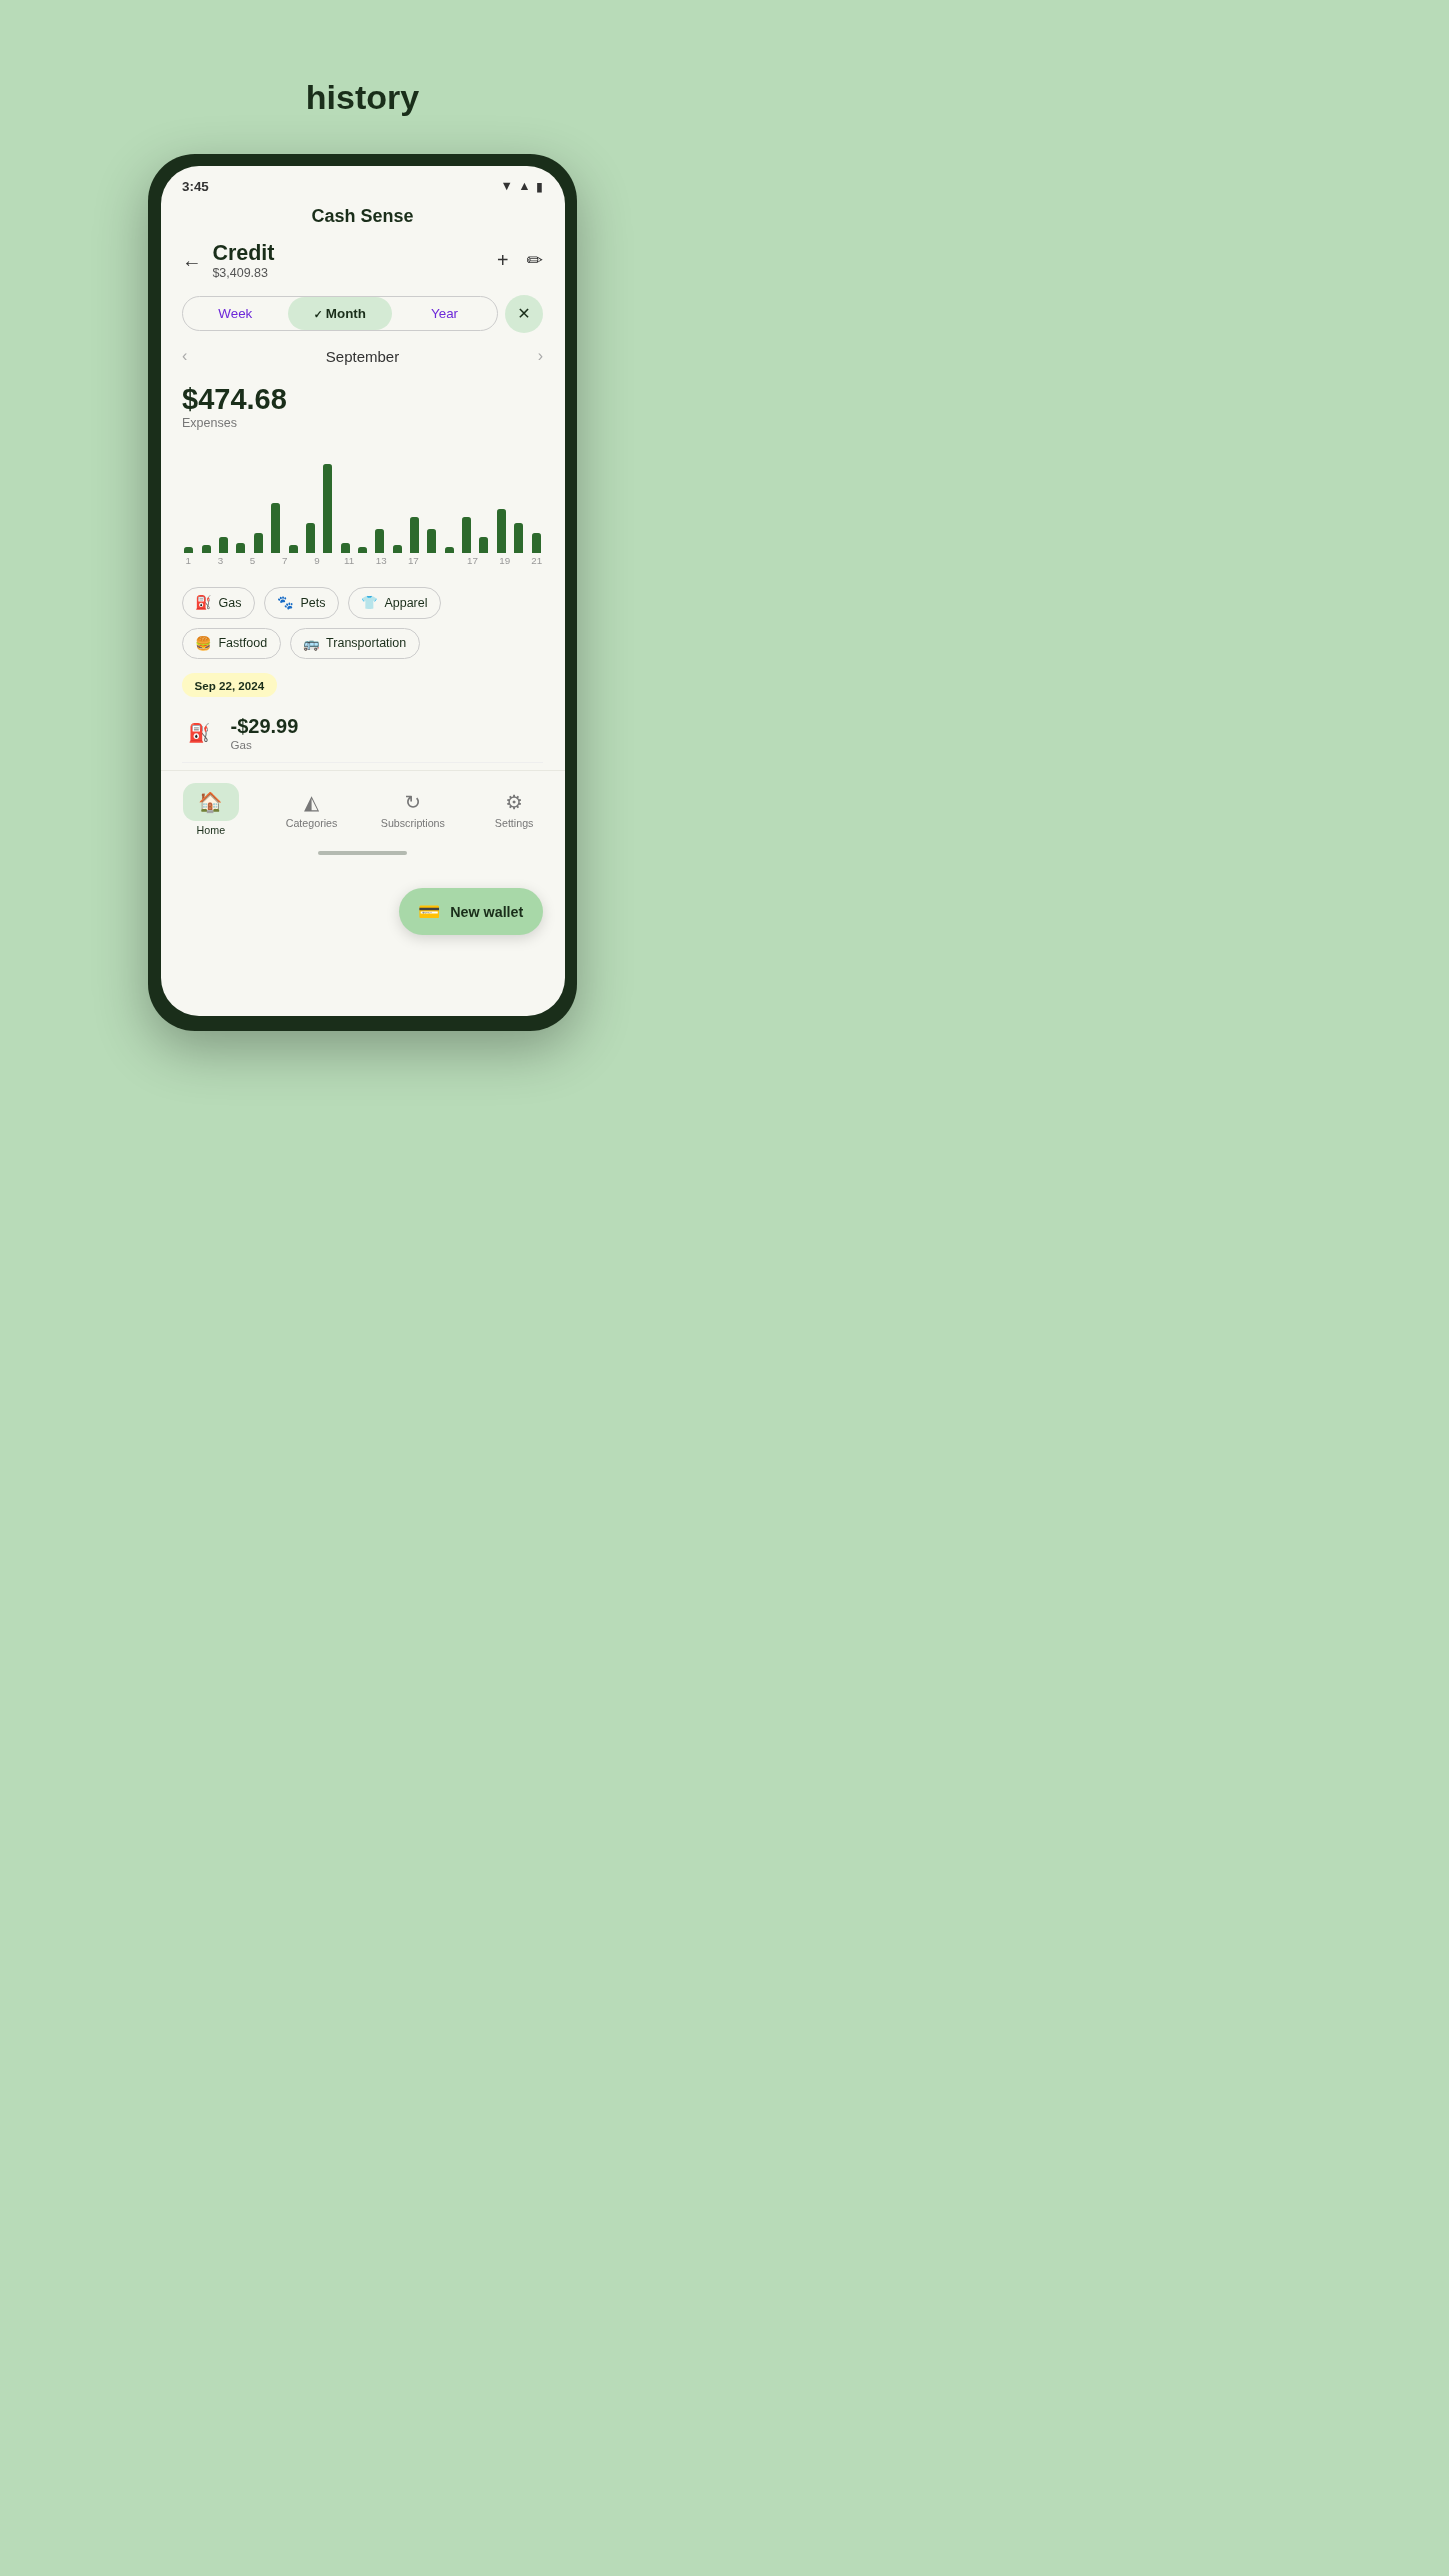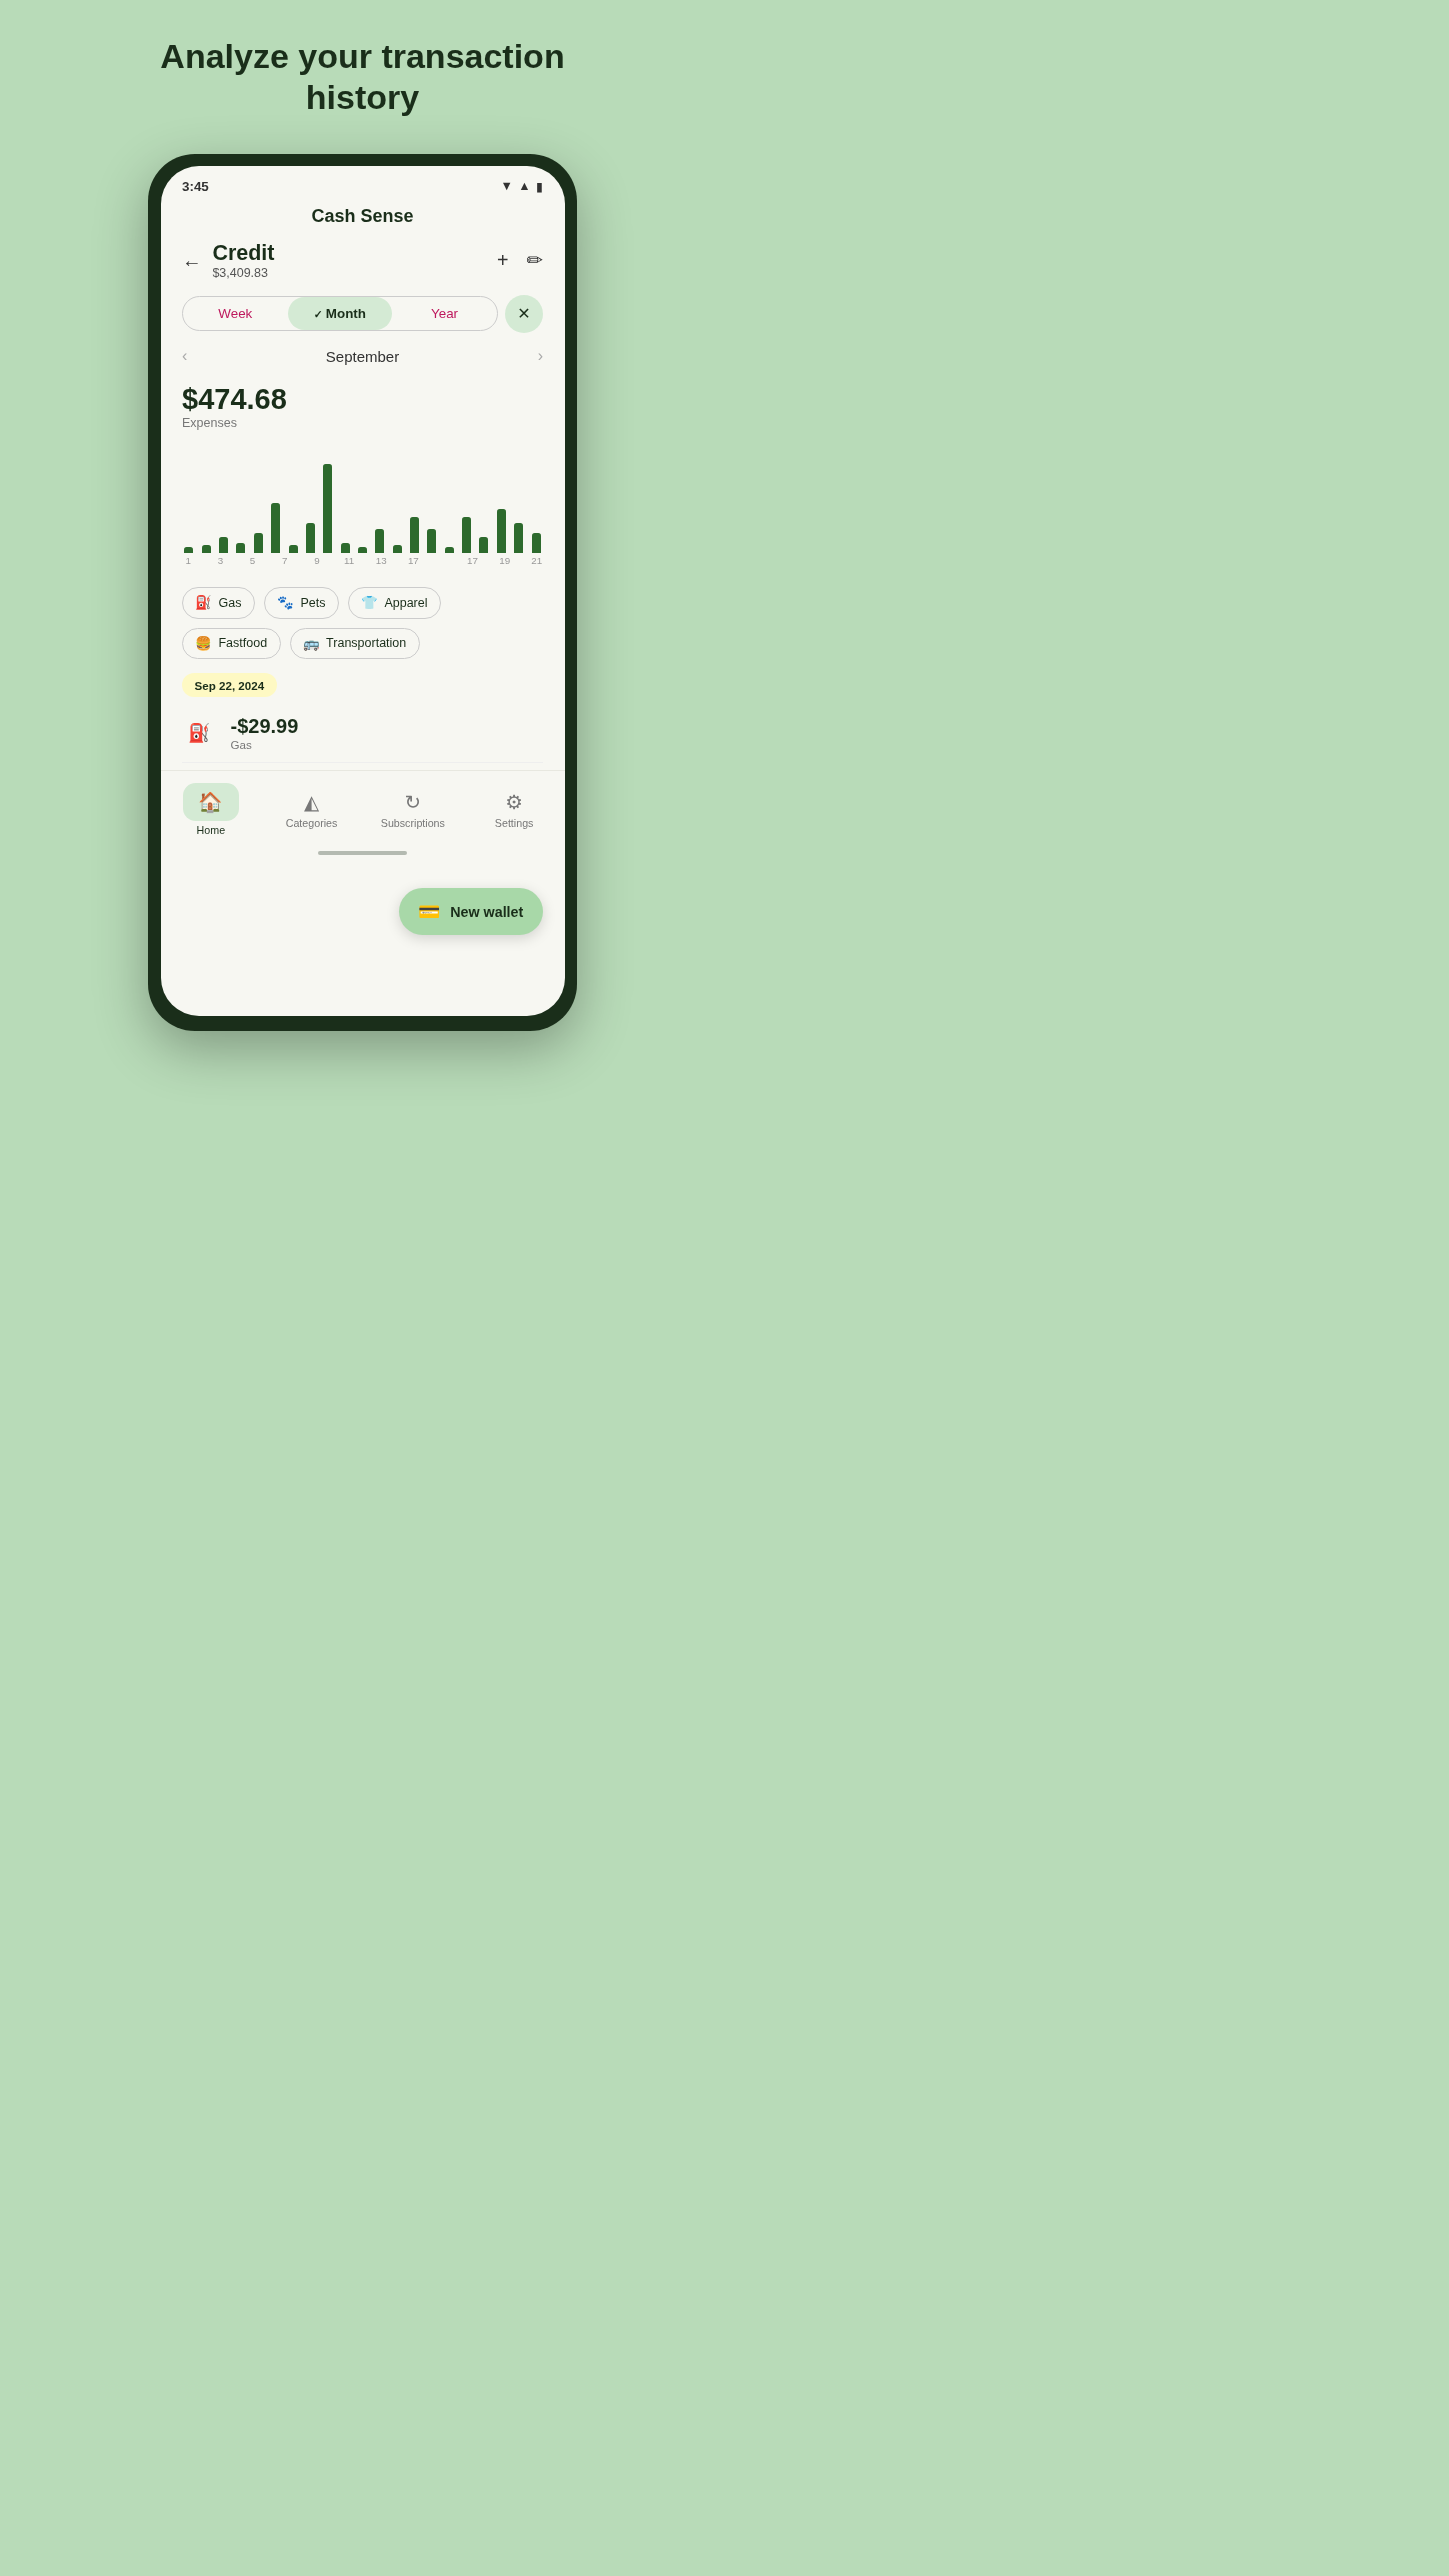--- a/index.html
+++ b/index.html
@@ -110,21 +110,21 @@
       border-radius: 27px;
       overflow: hidden;
       flex: 1;
     }
     .period-tab {
       flex: 1;
       padding: 9px 0;
       text-align: center;
       font-size: 13.4px;
       font-weight: 500;
-      color: #be185d;
+      color: #6d28d9;
       cursor: pointer;
       background: transparent;
       border: none;
     }
     .period-tab.active {
       background: #d4ead4;
       color: #1a2e1a;
       font-weight: 600;
       border-radius: 25px;
     }
@@ -327,21 +327,21 @@
       box-shadow: 0 3.6px 14.3px rgba(0,0,0,0.15);
     }
     .fab-icon {
       font-size: 18px;
     }
   </style>
 </head>
 <body>
 
 <h1 class="page-title">
-  <span>Analyze your transaction</span><br><span>history</span>
+  <br><span>history</span>
 </h1>
 
 <div class="phone-frame">
   <div class="phone-screen">
 
     
     <div class="status-bar">
       <span class="status-time">3:45</span>
       <div class="status-icons">
         <span class="wifi-icon">▼</span>

